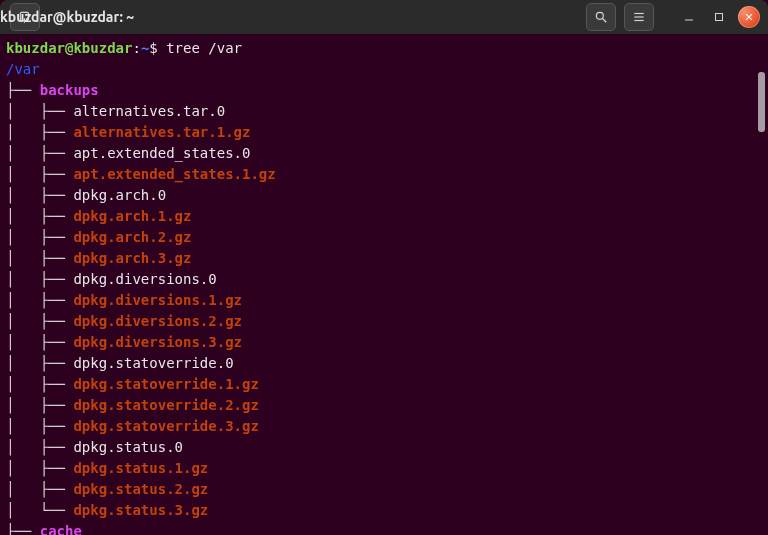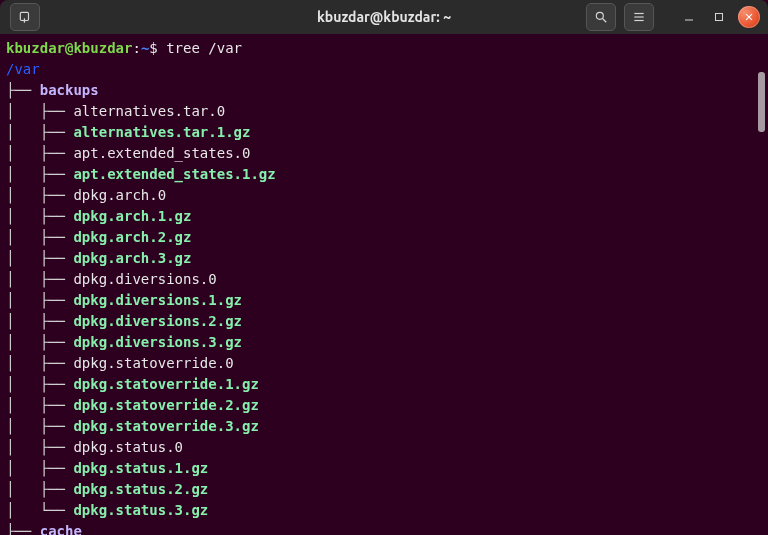--- a/index.html
+++ b/index.html
@@ -30,21 +30,20 @@
   .titlebar .left-group {
     display: flex;
     align-items: center;
     gap: 6px;
     padding-left: 10px;
     width: 120px;
   }
   .titlebar .center {
     position: absolute;
     left: 0; right: 0;
-    text-align: center;
     pointer-events: none;
     font-weight: 600;
     color: #e5e5e5;
   }
   .titlebar .right-group {
     margin-left: auto;
     display: flex;
     align-items: center;
     gap: 8px;
     padding-right: 8px;
@@ -105,22 +104,22 @@
     height: 60px;
     background: #a89aa3;
     border-radius: 3px;
   }
 
   
   .fg-green  { color: #7fd94e; font-weight: bold; }
   .fg-white  { color: #e8e8e8; }
   .fg-blue   { color: #2a5fff; font-weight: normal; }
   .fg-bblue  { color: #4a7fff; font-weight: bold; }
-  .fg-red    { color: #86efac; font-weight: bold; }
-  .fg-dir    { color: #c4b5fd; font-weight: bold; }
+  .fg-red    { color: #c2410c; font-weight: bold; }
+  .fg-dir    { color: #d946ef; font-weight: bold; }
 
   .tree-line {
     color: #d8d8d8;
   }
   .tree-line .branch { color: #d8d8d8; }
 </style>
 </head>
 <body>
 
 <div class="titlebar">

